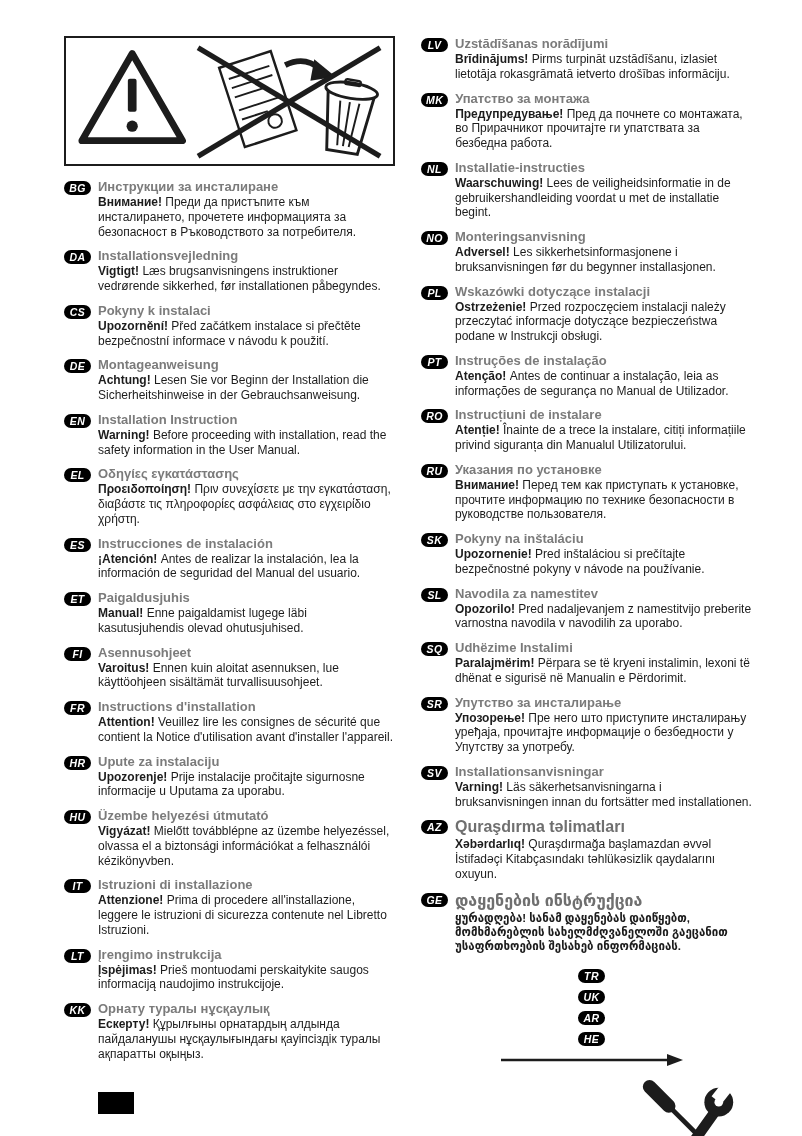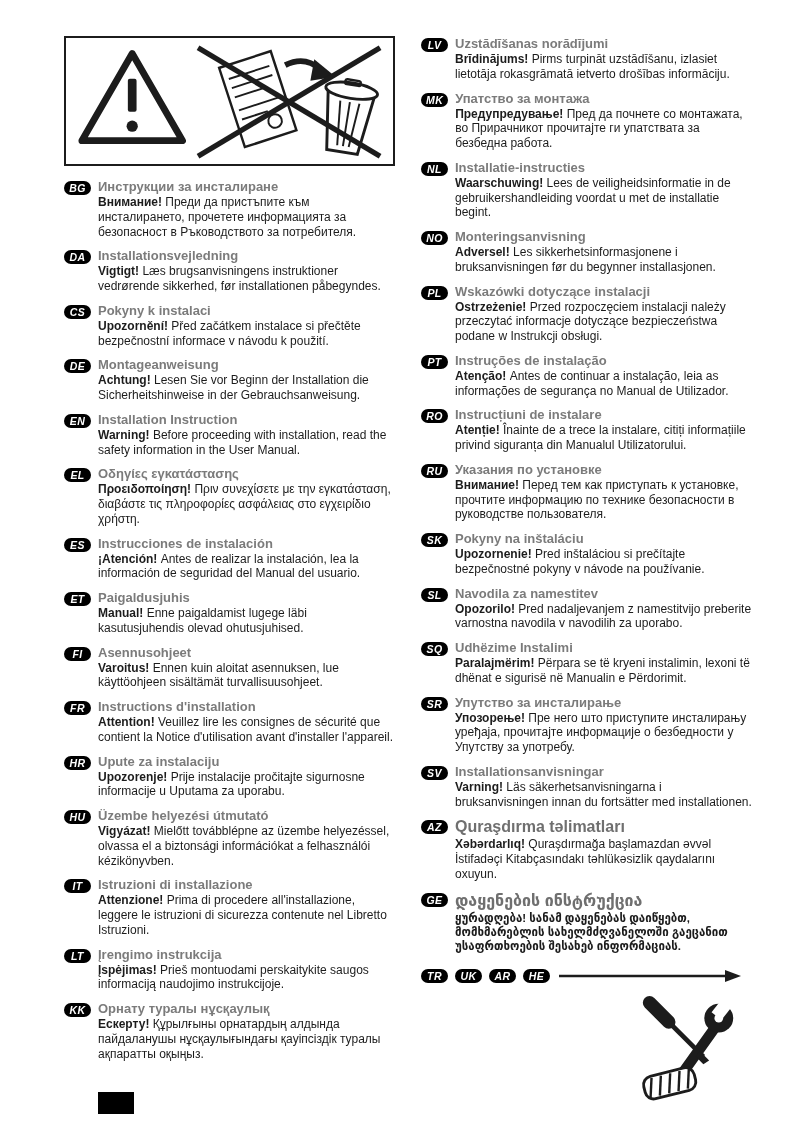--- a/index.html
+++ b/index.html
@@ -18,21 +18,21 @@
     flex:0 0 auto;background:#000;color:#fff;font-weight:bold;font-size:10.5px;
     line-height:15px;height:14px;border-radius:9px;padding:0 5px;min-width:17px;
     text-align:center;margin-right:7px;margin-top:2px;letter-spacing:.4px;font-style:italic;
   }
   .entry-text{flex:1;min-width:0;}
   .entry-title{font-size:13px;color:#7b7b7b;margin-bottom:1px;font-weight:bold;}
   .entry-title.large{font-size:16px;color:#6f6f6f;}
   .entry-body{font-size:12px;line-height:1.23;color:#1c1c1c;}
   .entry-body.bold{font-weight:bold;font-size:11.5px;}
   .entry-body b{font-weight:bold;text-align:center;}
-  .more-langs{display:flex;align-items:center;gap:7px;margin:16px 0 6px 0;}
+  .more-langs{display:flex;align-items:center;gap:7px;margin:16px 0 6px 10px;flex-direction:column;}
   .more-langs .badge{margin:0;flex:0 0 auto;}
   .arrow-wrap{flex:1;display:flex;align-items:center;}
   .tools{display:flex;justify-content:flex-end;margin-top:8px;margin-right:14px;}
   .print-mark{position:absolute;left:98px;top:1092px;width:36px;height:22px;background:#000;}
   svg{display:block;}
 </style>
 </head>
 <body>
 
 <div class="page">

